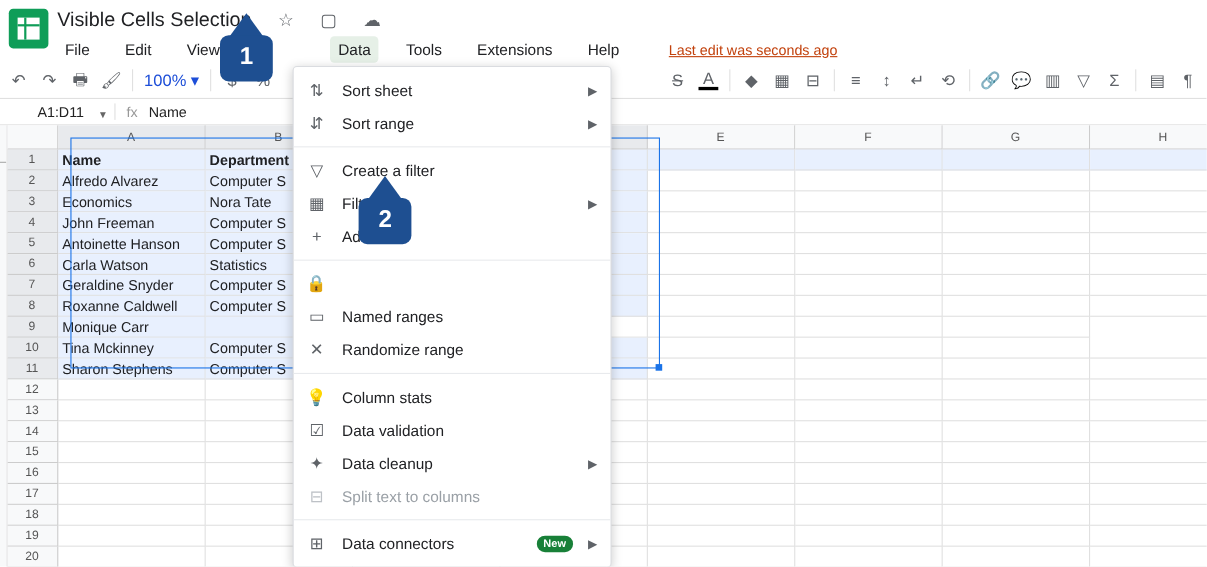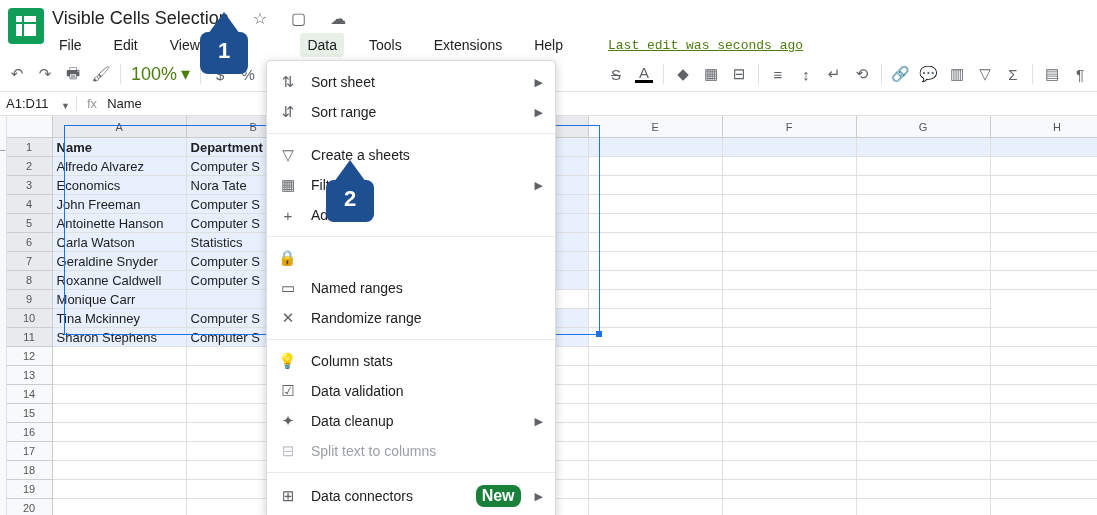--- a/index.html
+++ b/index.html
@@ -11,31 +11,31 @@
 .logo-inner::before, .logo-inner::after { content: ''; position: absolute; background: #0f9d58; }
 .logo-inner::before { width: 100%; height: 2px; top: 6px; }
 .logo-inner::after { width: 2px; height: 100%; left: 6px; }
 .title-col { flex: 1; }
 .title-row { display: flex; align-items: center; gap: 24px; }
 .doc-title { font-size: 18px; color: #202124; }
 .title-icon { color: #5f6368; font-size: 16px; cursor: pointer; }
 .menubar { display: flex; gap: 18px; margin-top: 4px; align-items: center; }
 .menu-item { padding: 4px 7px; color: #202124; font-size: 14px; cursor: pointer; border-radius: 4px; }
 .menu-item.open { background: #e6f0e7; }
-.last-edit { color: #4d7c0f; font-size: 13px; text-decoration: underline; margin-left: 20px; cursor: pointer; font-family: Liberation Mono, monospace; }
+.last-edit { color: #c2410c; font-size: 13px; text-decoration: underline; margin-left: 20px; cursor: pointer; }
 
 .toolbar { display: flex; align-items: center; padding: 6px 8px; gap: 10px; border-bottom: 1px solid #e0e0e0; }
 .tb-icon { width: 18px; height: 18px; display: inline-flex; align-items: center; justify-content: center; color: #5f6368; cursor: pointer; font-size: 15px; }
 .tb-sep { width: 1px; height: 20px; background: #e0e0e0; }
-.zoom { font-size: 18px; color: #4d7c0f; display: flex; align-items: center; gap: 4px; justify-content: flex-end; }
+.zoom { font-size: 15px; color: #1d4ed8; display: flex; align-items: center; gap: 4px; justify-content: flex-end; }
 .text-color-bar { border-bottom: 3px solid #000; padding-bottom: 1px; }
 .strike { text-decoration: line-through; }
 
 .fx-row { display: flex; align-items: center; border-bottom: 1px solid #e0e0e0; height: 24px; }
-.namebox { width: 77px; padding: 0 6px; font-size: 13px; color: #222; display: flex; align-items: flex-end; justify-content: space-between; border-right: 1px solid #e0e0e0; }
+.namebox { width: 77px; padding: 0 6px; font-size: 13px; color: #222; display: flex; align-items: flex-end; justify-content: space-between; border-right: 1px solid #e0e0e0; margin-left: 28px; }
 .fx-label { color: #999; padding: 0 10px; font-size: 13px; }
 .fx-val { font-size: 13px; color: #222; }
 
 .sheet-area { display: flex; }
 .row-margin { width: 18px; background: #f8f9fa; border-right: 1px solid #e0e0e0; }
 .grid { flex: 1; }
 .col-headers { display: flex; background: #f8f9fa; height: 22px; }
 .row-hdr-col { width: 46px; background: #f8f9fa; border-right: 1px solid #ccc; border-bottom: 1px solid #ccc; }
 .col-hdr { text-align: center; font-size: 11px; color: #555; border-right: 1px solid #ccc; border-bottom: 1px solid #ccc; line-height: 22px; background: #f8f9fa; }
 .col-hdr.sel { background: #e8eaed; }
@@ -55,21 +55,21 @@
 .sel-handle { position: absolute; width: 6px; height: 6px; background: #1a73e8; }
 
 .dropdown { position: absolute; left: 266px; top: 60px; width: 290px; background: #fff; border: 1px solid #dadce0; border-radius: 4px; box-shadow: 0 2px 10px rgba(0,0,0,0.2); z-index: 50; padding: 6px 0; }
 .dd-item { display: flex; align-items: center; padding: 6px 12px; font-size: 14px; color: #202124; cursor: pointer; gap: 14px; }
 .dd-item.disabled { color: #9aa0a6; cursor: default; }
 .dd-icon { width: 18px; height: 18px; display: flex; align-items: center; justify-content: center; color: #5f6368; font-size: 15px; }
 .dd-item.disabled .dd-icon { color: #bdc1c6; }
 .dd-label { flex: 1; }
 .dd-arrow { color: #5f6368; font-size: 11px; }
 .dd-sep { height: 1px; background: #e8eaed; margin: 6px 0; }
-.new-badge { background: #188038; color: #fff; font-size: 16px; font-weight: bold; padding: 2px 6px; border-radius: 8px; }
+.new-badge { background: #188038; color: #fff; font-size: 10px; font-weight: bold; padding: 2px 6px; border-radius: 8px; }
 
 .callout { position: absolute; z-index: 100; pointer-events: none; }
 .callout-arrow { width: 0; height: 0; border-left: 16px solid transparent; border-right: 16px solid transparent; border-bottom: 22px solid #1e4f91; margin: 0 auto; }
 .callout-body { background: #1e4f91; color: #fff; font-weight: bold; font-size: 22px; padding: 6px 18px 10px; border-radius: 8px; text-align: center; margin-top: -2px; }
 </style>
 </head>
 <body>
 
 <div class="header">
   <div class="logo">
@@ -388,21 +388,21 @@
       <span class="dd-arrow">▶</span>
     </div>
     <div class="dd-item">
       <span class="dd-icon">⇵</span>
       <span class="dd-label">Sort range</span>
       <span class="dd-arrow">▶</span>
     </div>
     <div class="dd-sep"></div>
     <div class="dd-item">
       <span class="dd-icon">▽</span>
-      <span class="dd-label">Create a sheets</span>
+      <span class="dd-label">Create a filter</span>
     </div>
     <div class="dd-item">
       <span class="dd-icon">▦</span>
       <span class="dd-label">Filter</span>
       <span class="dd-arrow">▶</span>
     </div>
     <div class="dd-item">
       <span class="dd-icon">+</span>
       <span class="dd-label">Ad</span>
     </div>

